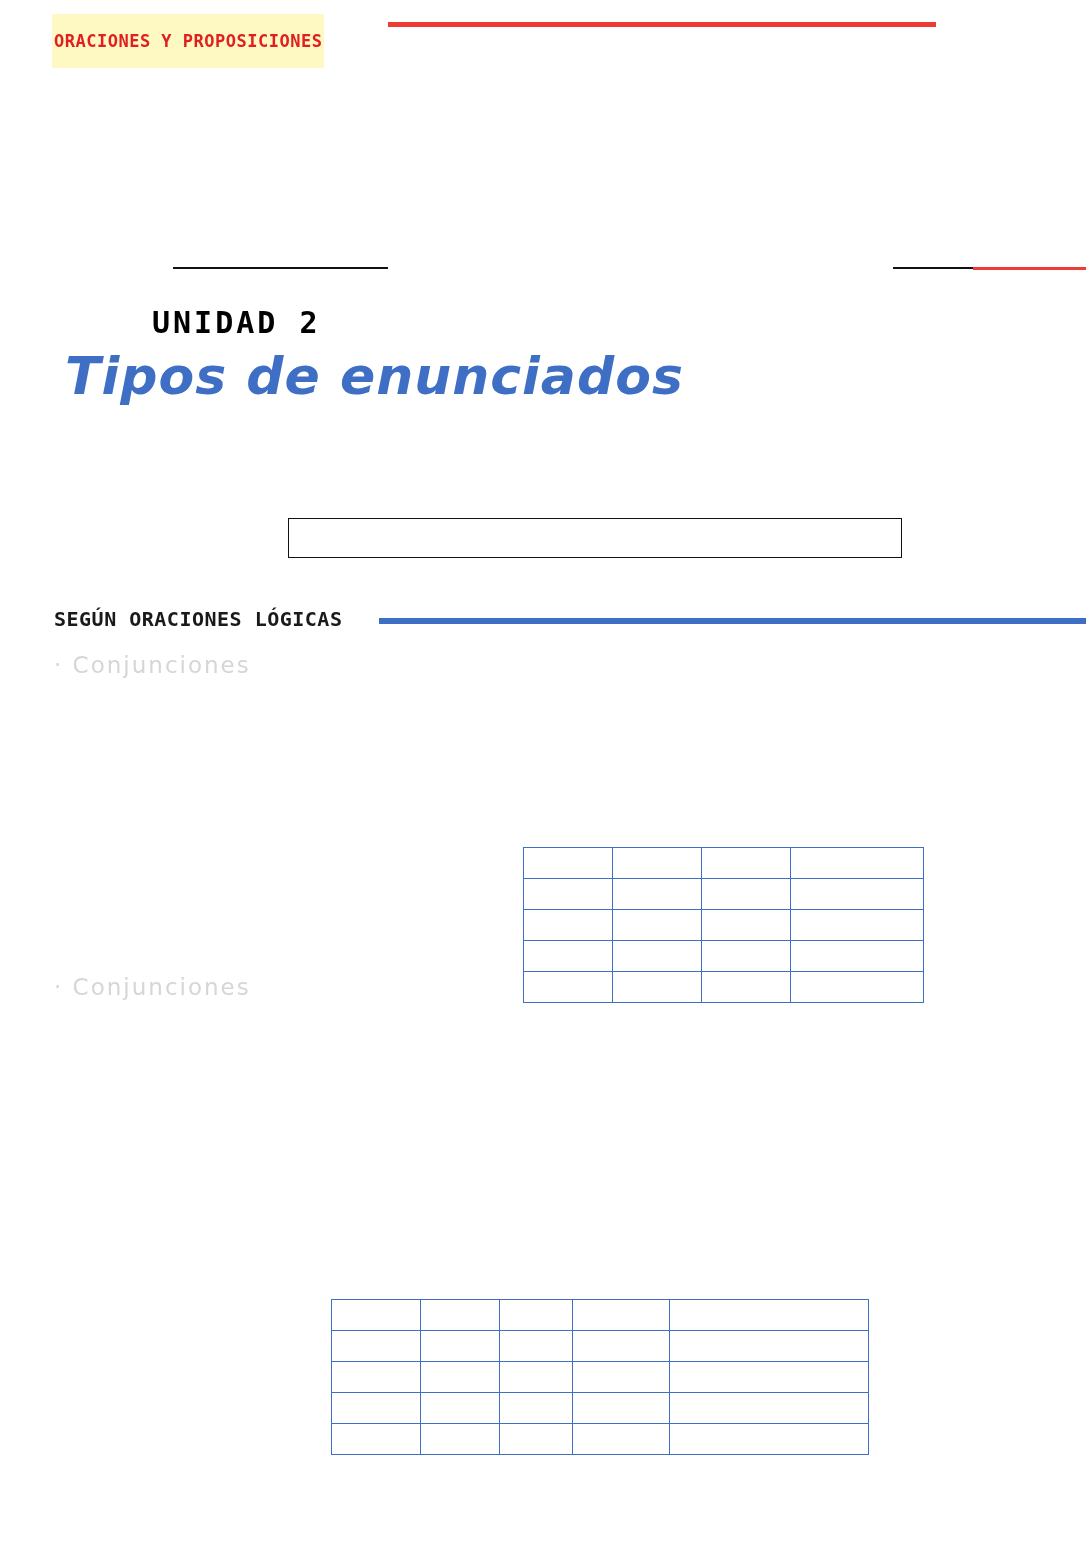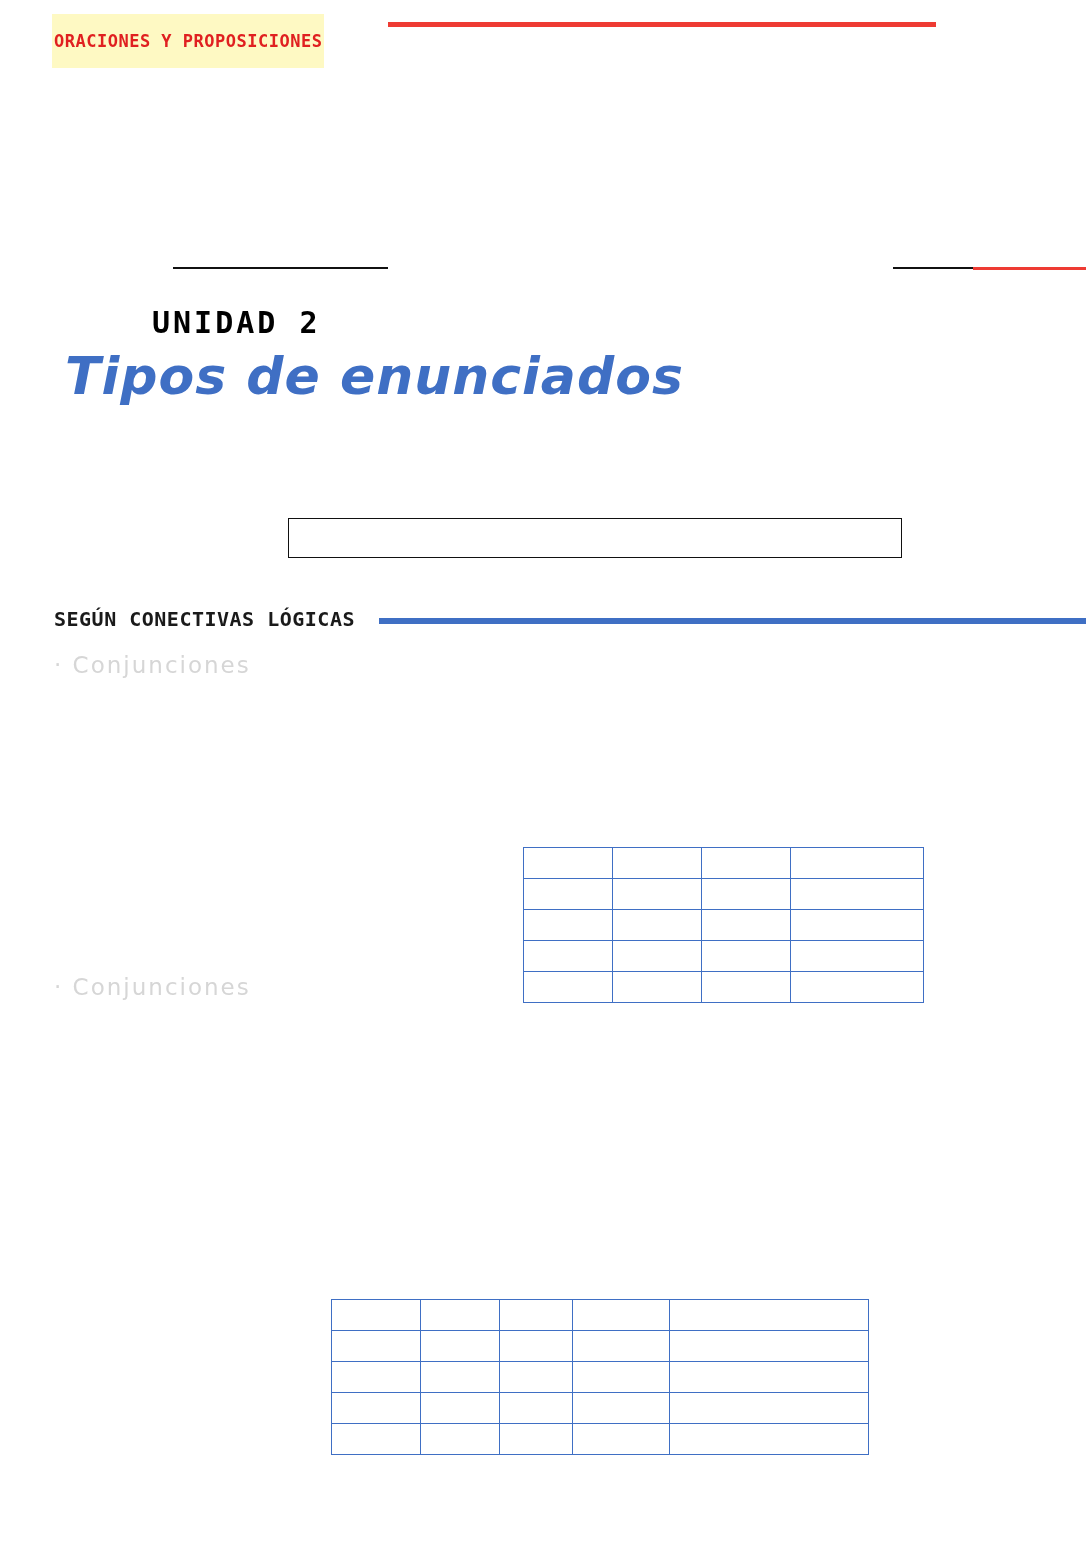--- a/index.html
+++ b/index.html
@@ -172,21 +172,21 @@
 
 <div class="rule-left"></div>
 <div class="rule-right-dark"></div>
 <div class="rule-right-red"></div>
 
 <div class="unit-label">UNIDAD 2</div>
 <div class="main-title">Tipos de enunciados</div>
 
 <div class="framed-box"></div>
 
-<div class="section-heading">SEGÚN CONECTIVAS LÓGICAS</div>
+<div class="section-heading">SEGÚN ORACIONES LÓGICAS</div>
 <div class="section-rule"></div>
 
 <div class="faint-label faint-conjunciones">· Conjunciones</div>
 <div class="faint-label faint-disyunciones">· Conjunciones</div>
 
 <table class="truth-table" id="table-conjunction">
   <tbody>
     <tr>
       <td></td>
       <td></td>

